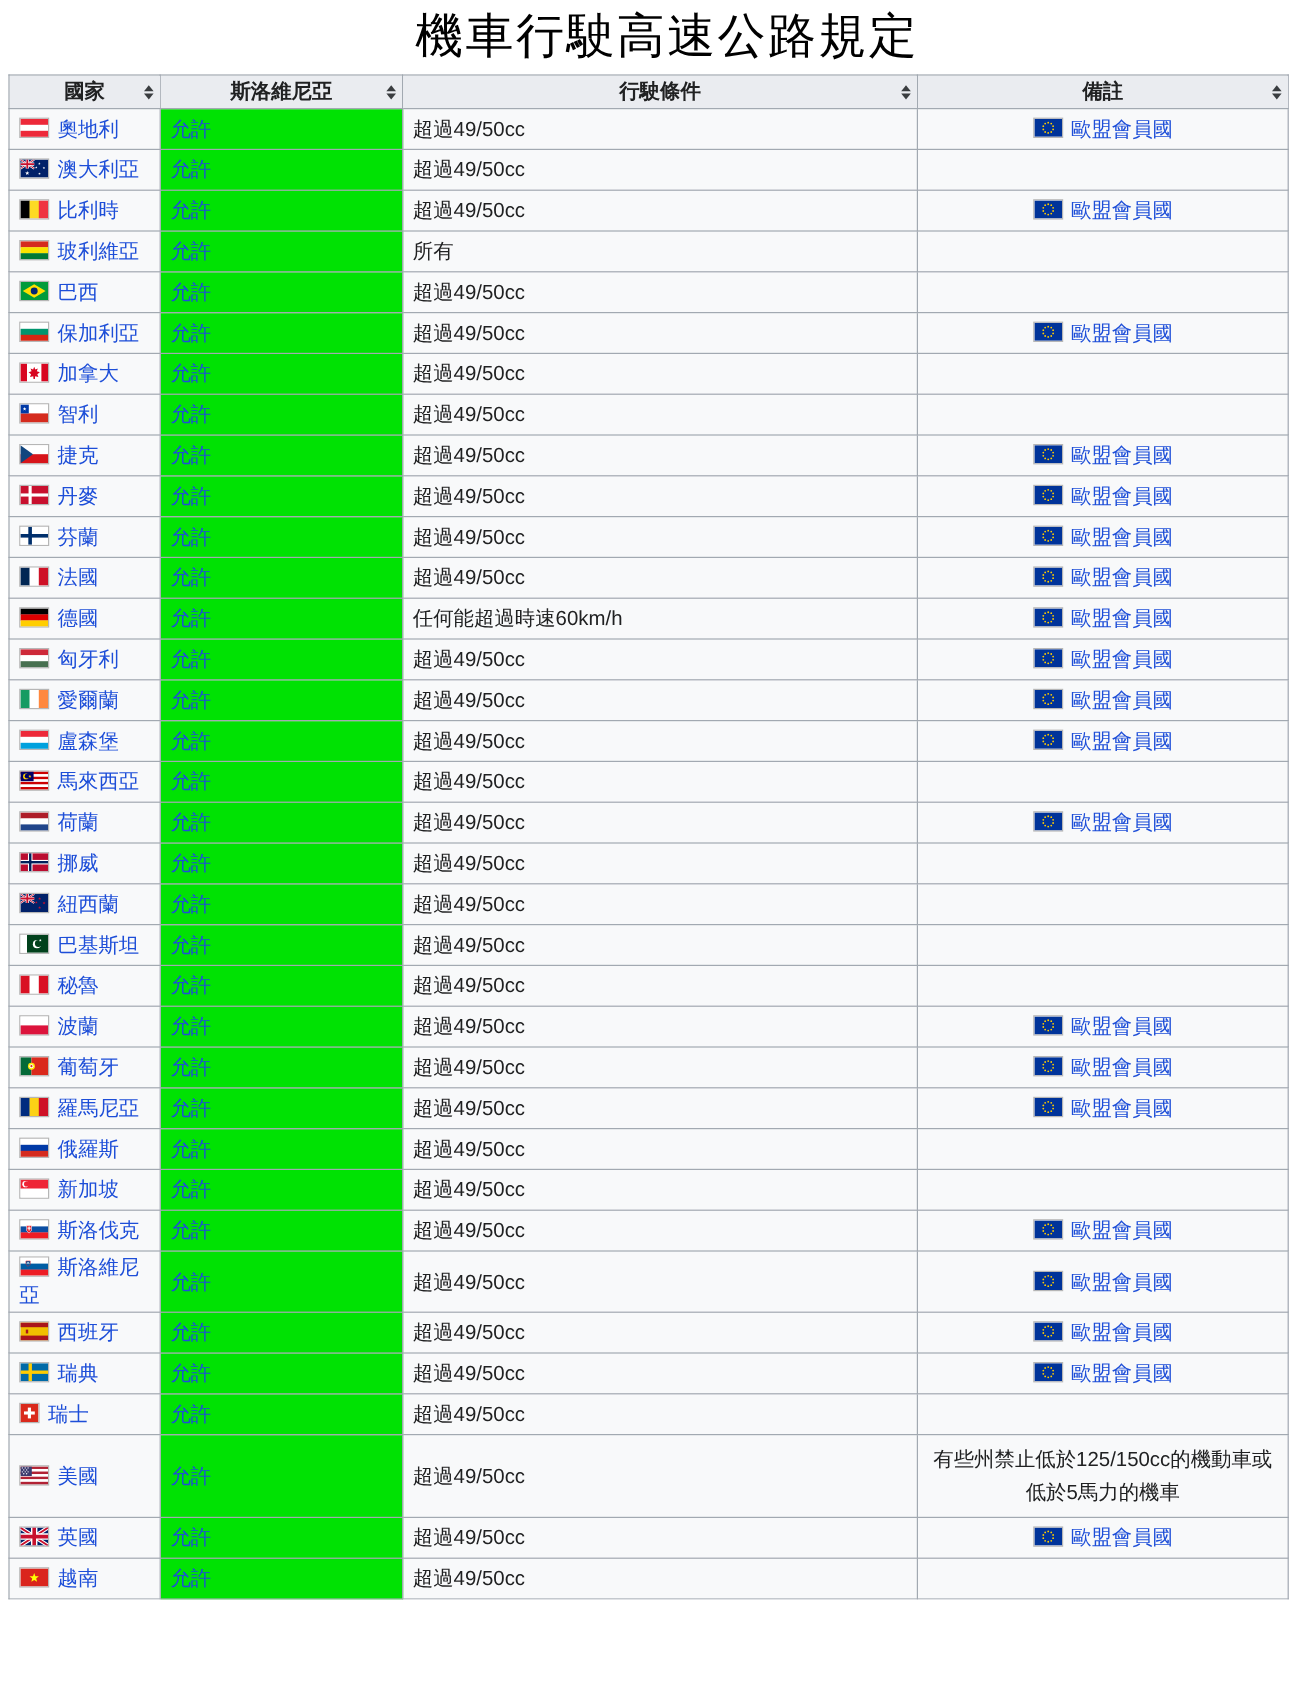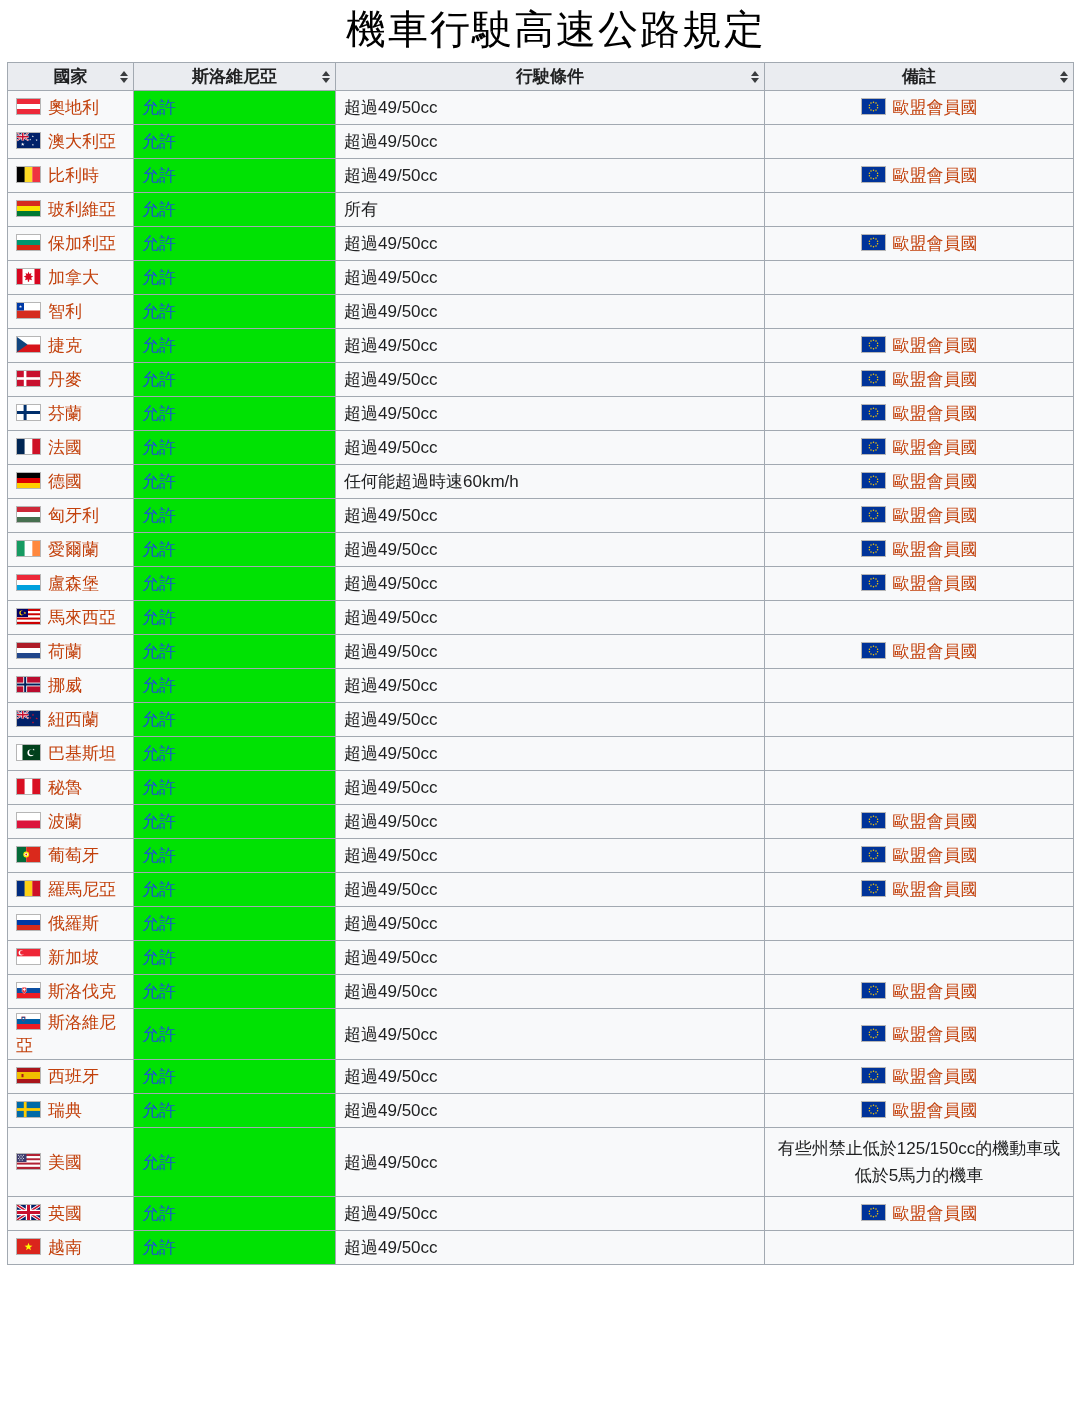--- a/index.html
+++ b/index.html
@@ -7,21 +7,21 @@
   .page-title{font-size:40px;font-weight:400;text-align:center;margin:2px 0 5px 0;letter-spacing:2px;color:#000;padding-left:32px;}
   table.rules{border-collapse:collapse;margin-left:7px;width:1066px;table-layout:fixed;background:#f8f9fa;}
   th,td{border:1px solid #a2a9b1;font-size:17px;vertical-align:middle;box-sizing:border-box;}
   th{background:#eaecf0;height:28px;font-weight:bold;position:relative;text-align:center;padding:2px 22px;color:#202122;cursor:pointer;}
   td{height:34px;padding:2px 8px;}
   td.status-cell{background:#00e203;color:#1d4ed8;}
   td.cond-cell{color:#202122;}
   td.note-cell{padding:2px 6px;text-align:center;}
   tr.tall td{height:69px;}
   .note-wrap{line-height:1.6;}
-  a{color:#c2410c;text-decoration:none;}
+  a{color:#1d4ed8;text-decoration:none;}
   .flag{display:inline-block;vertical-align:-2px;margin-right:7px;line-height:0;border:1px solid #b6b6b6;background:#fff;}
   .flag svg{display:block;}
   .sort-icon{position:absolute;right:5px;top:50%;transform:translateY(-50%);display:flex;flex-direction:column;align-items:center;gap:2px;}
   .sort-icon i{display:block;width:0;height:0;border-left:4.5px solid transparent;border-right:4.5px solid transparent;}
   .sort-icon .up{border-bottom:5px solid #3a3d40;}
   .sort-icon .down{border-top:5px solid #3a3d40;}
 </style>
 </head>
 <body>
 
@@ -136,20 +136,30 @@
               <rect x="0" y="0" width="23" height="5.2" fill="#D52B1E"></rect>
               <rect x="0" y="5" width="23" height="5.2" fill="#F9E300"></rect>
               <rect x="0" y="10" width="23" height="5.2" fill="#007934"></rect>
             </svg></span><a href="#">玻利維亞</a></td>
         <td class="status-cell">允許</td>
         <td class="cond-cell">所有</td>
         <td class="note-cell"></td>
       </tr>
       <tr>
         <td class="country-cell"><span class="flag"><svg width="23" height="15" viewBox="0 0 23 15" xmlns="http://www.w3.org/2000/svg">
+              <rect x="0" y="0" width="23" height="15" fill="#009B3A"></rect>
+              <polygon points="11.5,1.8 21,7.5 11.5,13.2 2,7.5" fill="#FEDF00"></polygon>
+              <circle cx="11.5" cy="7.5" r="2.9" fill="#002776"></circle>
+            </svg></span><a href="#">巴西</a></td>
+        <td class="status-cell">允許</td>
+        <td class="cond-cell">超過49/50cc</td>
+        <td class="note-cell"></td>
+      </tr>
+      <tr>
+        <td class="country-cell"><span class="flag"><svg width="23" height="15" viewBox="0 0 23 15" xmlns="http://www.w3.org/2000/svg">
               <rect x="0" y="0" width="23" height="5.2" fill="#fff"></rect>
               <rect x="0" y="5" width="23" height="5.2" fill="#00966E"></rect>
               <rect x="0" y="10" width="23" height="5.2" fill="#D62612"></rect>
             </svg></span><a href="#">保加利亞</a></td>
         <td class="status-cell">允許</td>
         <td class="cond-cell">超過49/50cc</td>
         <td class="note-cell"><span class="flag"><svg width="23" height="15" viewBox="0 0 23 15" xmlns="http://www.w3.org/2000/svg">
               <rect x="0" y="0" width="23" height="15" fill="#003399"></rect>
               <circle cx="11.50" cy="3.20" r="0.75" fill="#FFCC00"></circle>
               <circle cx="14.03" cy="4.02" r="0.75" fill="#FFCC00"></circle>
@@ -628,20 +638,30 @@
               <circle cx="14.03" cy="4.02" r="0.75" fill="#FFCC00"></circle>
               <circle cx="15.59" cy="6.17" r="0.75" fill="#FFCC00"></circle>
               <circle cx="15.59" cy="8.83" r="0.75" fill="#FFCC00"></circle>
               <circle cx="14.03" cy="10.98" r="0.75" fill="#FFCC00"></circle>
               <circle cx="11.50" cy="11.80" r="0.75" fill="#FFCC00"></circle>
               <circle cx="8.97" cy="10.98" r="0.75" fill="#FFCC00"></circle>
               <circle cx="7.41" cy="8.83" r="0.75" fill="#FFCC00"></circle>
               <circle cx="7.41" cy="6.17" r="0.75" fill="#FFCC00"></circle>
               <circle cx="8.97" cy="4.02" r="0.75" fill="#FFCC00"></circle>
             </svg></span><a href="#">歐盟會員國</a></td>
+      </tr>
+      <tr>
+        <td class="country-cell"><span class="flag"><svg width="15" height="15" viewBox="0 0 15 15" xmlns="http://www.w3.org/2000/svg">
+              <rect x="0" y="0" width="15" height="15" fill="#DA291C"></rect>
+              <rect x="6.2" y="3" width="2.6" height="9" fill="#fff"></rect>
+              <rect x="3" y="6.2" width="9" height="2.6" fill="#fff"></rect>
+            </svg></span><a href="#">瑞士</a></td>
+        <td class="status-cell">允許</td>
+        <td class="cond-cell">超過49/50cc</td>
+        <td class="note-cell"></td>
       </tr>
       <tr class="tall">
         <td class="country-cell"><span class="flag"><svg width="23" height="15" viewBox="0 0 23 15" xmlns="http://www.w3.org/2000/svg">
               <rect x="0" y="0" width="23" height="2.242857142857143" fill="#B22234"></rect>
               <rect x="0" y="2.142857142857143" width="23" height="2.242857142857143" fill="#fff"></rect>
               <rect x="0" y="4.285714285714286" width="23" height="2.242857142857143" fill="#B22234"></rect>
               <rect x="0" y="6.428571428571429" width="23" height="2.242857142857143" fill="#fff"></rect>
               <rect x="0" y="8.571428571428571" width="23" height="2.242857142857143" fill="#B22234"></rect>
               <rect x="0" y="10.714285714285714" width="23" height="2.242857142857143" fill="#fff"></rect>
               <rect x="0" y="12.857142857142858" width="23" height="2.242857142857143" fill="#B22234"></rect>

